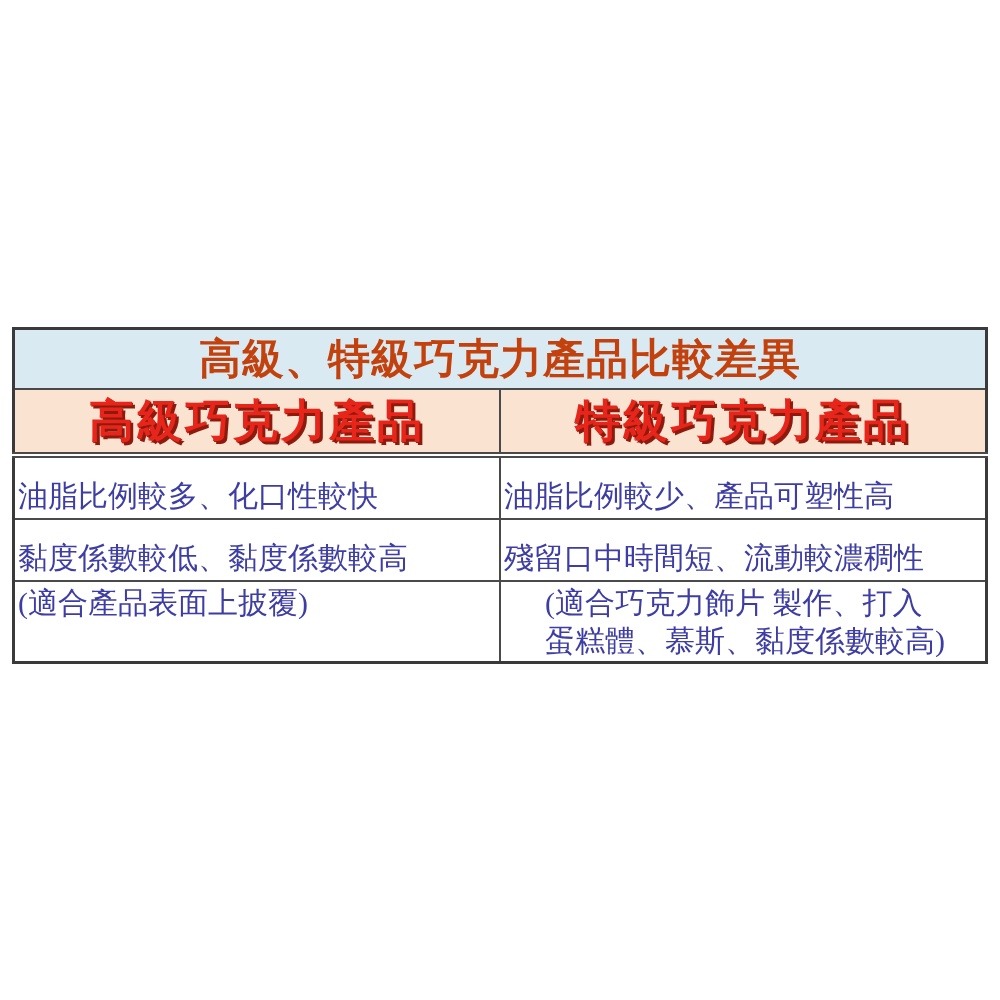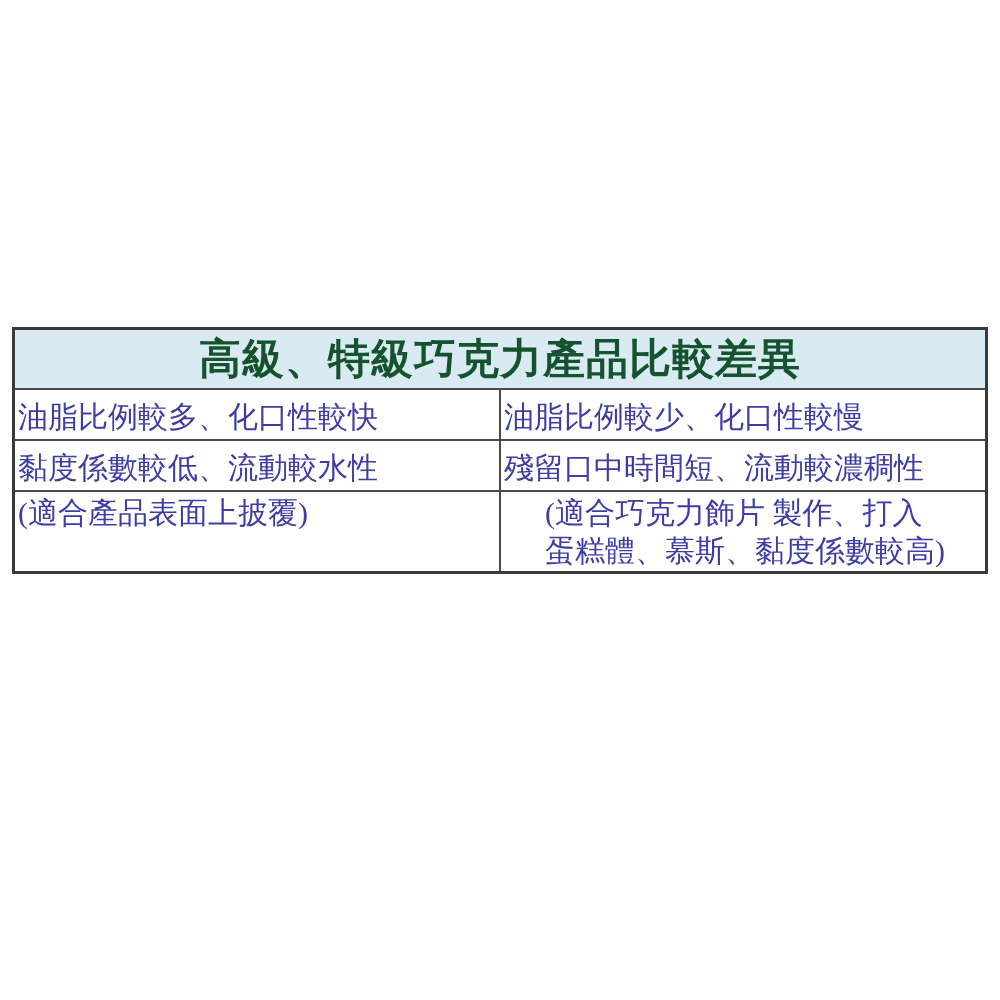--- a/index.html
+++ b/index.html
@@ -26,21 +26,21 @@
     overflow: hidden;
   }
   
   td.title-cell {
     background: #d9eaf2;
     height: 50px;
     text-align: center;
     vertical-align: middle;
     font-size: 42px;
     font-weight: bold;
-    color: #14532d;
+    color: #c2410c;
     letter-spacing: 1px;
     border-bottom: 6px double #4a4a4a;
   }
   
   tr.header-row td {
     background: #fae3d0;
     height: 52px;
     text-align: center;
     vertical-align: middle;
     font-size: 45px;
@@ -49,21 +49,21 @@
     letter-spacing: 3px;
     text-shadow: 3px 3px 0 #8e1a0d, 1px 1px 0 #a42012;
     border-bottom: 6px double #4a4a4a;
   }
   
   td.col-left { border-right: 5px double #4a4a4a; }
   
   tr.data-row td {
     background: #ffffff;
     height: 36px;
-    padding: 7px 4px 1px 3px;
+    padding: 18px 4px 1px 3px;
     font-size: 30px;
     color: #3d3da3;
     vertical-align: middle;
     white-space: nowrap;
   }
   tr.last-row td {
     height: 72px;
     vertical-align: top;
     padding-top: 2px;
     line-height: 38px;
@@ -72,26 +72,30 @@
 </style>
 </head>
 <body>
 
 <div class="canvas">
   <table class="cmp">
     <tbody>
         <tr>
       <td class="title-cell" colspan="2">高級、特級巧克力產品比較差異</td>
     </tr>
+    <tr class="header-row">
+      <td class="col-left">高級巧克力產品</td>
+      <td>特級巧克力產品</td>
+    </tr>
     <tr class="data-row">
       <td class="col-left">油脂比例較多、化口性較快</td>
-      <td>油脂比例較少、化口性較慢</td>
+      <td>油脂比例較少、產品可塑性高</td>
     </tr>
     <tr class="data-row">
-      <td class="col-left">黏度係數較低、流動較水性</td>
+      <td class="col-left">黏度係數較低、黏度係數較高</td>
       <td>殘留口中時間短、流動較濃稠性</td>
     </tr>
     <tr class="data-row last-row">
       <td class="col-left">(適合產品表面上披覆)</td>
       <td>
         <div class="cell-line">(適合巧克力飾片 製作、打入</div>
         <div class="cell-line">蛋糕體、慕斯、黏度係數較高)</div>
       </td>
     </tr>
   </tbody>

